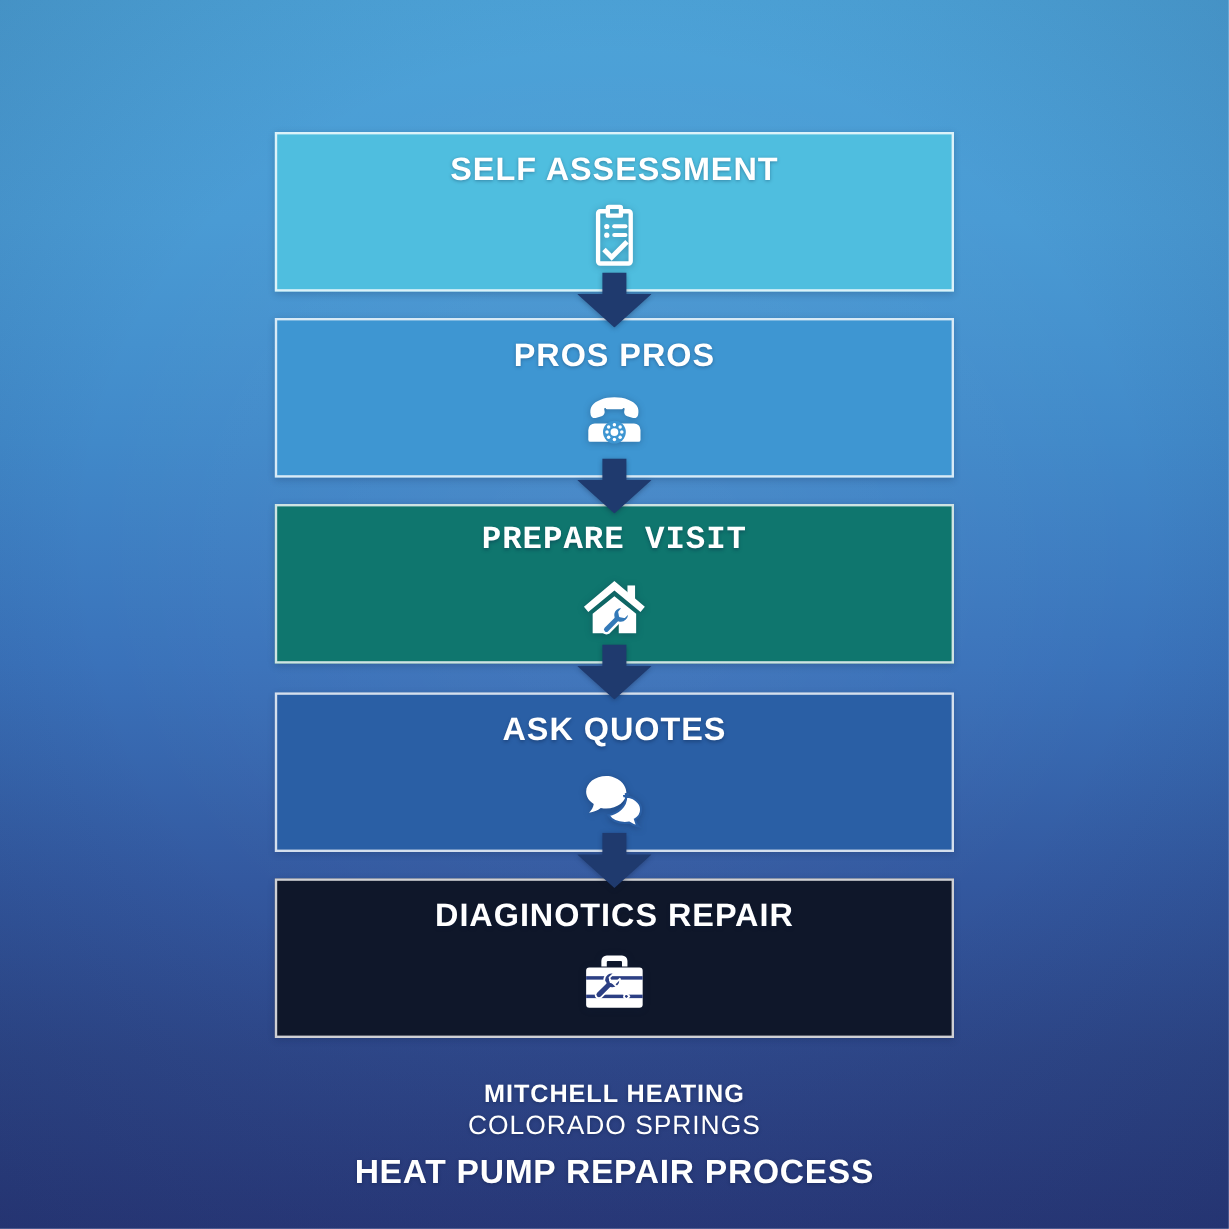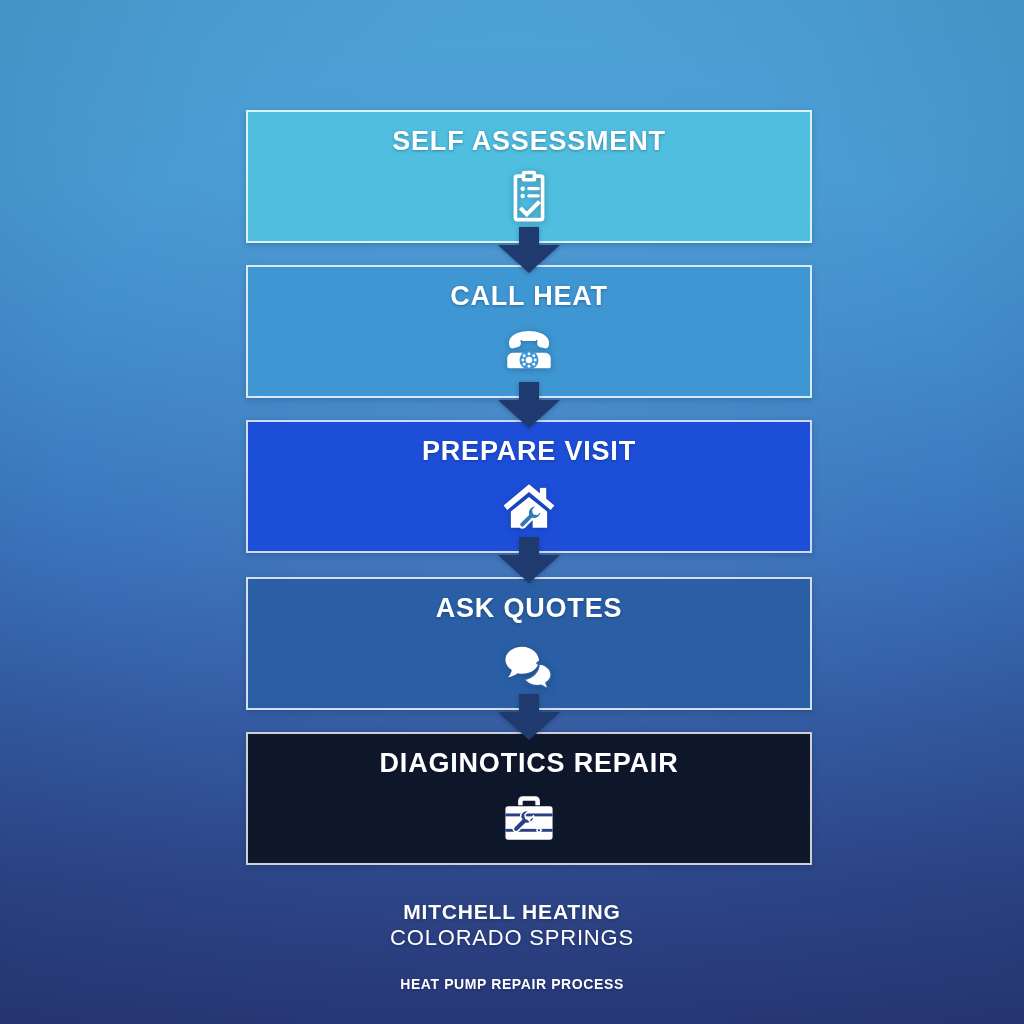--- a/index.html
+++ b/index.html
@@ -33,21 +33,21 @@
     inset: 0;
     pointer-events: none;
     background: radial-gradient(ellipse 78% 72% at 50% 44%,
         rgba(255,255,255,0.06) 0%,
         rgba(255,255,255,0.0) 55%,
         rgba(10,22,60,0.16) 100%);
   }
 
   .flow {
     position: absolute;
-    left: 246px;
+    left: 229px;
     top: 110px;
     width: 566px;
   }
 
   .step {
     position: relative;
     width: 566px;
     height: 133px;
     box-sizing: border-box;
     border: 2px solid rgba(255,255,255,0.80);
@@ -107,25 +107,25 @@
     text-shadow: 0 1px 3px rgba(10,25,60,0.4);
   }
   .footer-city {
     font-size: 22px;
     font-weight: normal;
     letter-spacing: 0.8px;
     line-height: 1.3;
     text-shadow: 0 1px 3px rgba(10,25,60,0.4);
   }
   .footer-process {
-    font-size: 14px;
+    font-size: 28px;
     font-weight: bold;
     letter-spacing: 0.6px;
     line-height: 1.2;
-    margin-top: 23px;
+    margin-top: 7px;
     text-shadow: 0 1px 3px rgba(10,25,60,0.4);
   }
 </style>
 </head>
 <body>
 
 <div class="poster">
 
   <div class="vignette"></div>
 
@@ -144,21 +144,21 @@
         </svg>
       </div>
       <div class="arrow" style="bottom:-32px;">
         <svg viewBox="0 0 62 46" xmlns="http://www.w3.org/2000/svg">
           <path d="M21 0h20v18h21L31 46 0 18h21z" fill="#1f3a6e"></path>
         </svg>
       </div>
     </div>
 
     <div class="step" style="background:#3e96d2;">
-      <div class="step-label">CALL HEAT</div>
+      <div class="step-label">PROS PROS</div>
       <div class="step-icon">
         <svg viewBox="0 0 64 64" fill="#ffffff" xmlns="http://www.w3.org/2000/svg">
           <path d="M32 10c-9.5 0-17.4 3.2-20.6 7.9-1.6 2.3-1.9 5.3-1.2 8.3.5 2.2 2.5 3.4 4.6 2.8l5.4-1.5c2-.6 3.2-2.6 2.8-4.6l-.5-2.6c2.8-1 6.1-1.5 9.5-1.5s6.7.5 9.5 1.5l-.5 2.6c-.4 2 .8 4 2.8 4.6l5.4 1.5c2.1.6 4.1-.6 4.6-2.8.7-3 .4-6-1.2-8.3C49.4 13.2 41.5 10 32 10z"></path>
           <rect x="24" y="15.5" width="16" height="5.5" rx="1.4"></rect>
           <path d="M14 34h36a6 6 0 0 1 6 6v9a2 2 0 0 1-2 2H10a2 2 0 0 1-2-2v-9a6 6 0 0 1 6-6z"></path>
           <circle cx="32" cy="42" r="10.5" fill="#3e96d2"></circle>
           <circle cx="32" cy="42" r="3.6" fill="#ffffff"></circle>
           <circle cx="32" cy="35.2" r="1.6" fill="#ffffff"></circle>
           <circle cx="37.3" cy="37.3" r="1.6" fill="#ffffff"></circle>
           <circle cx="38.8" cy="42" r="1.6" fill="#ffffff"></circle>
@@ -169,21 +169,21 @@
           <circle cx="26.7" cy="37.3" r="1.6" fill="#ffffff"></circle>
         </svg>
       </div>
       <div class="arrow" style="bottom:-32px;">
         <svg viewBox="0 0 62 46" xmlns="http://www.w3.org/2000/svg">
           <path d="M21 0h20v18h21L31 46 0 18h21z" fill="#1f3a6e"></path>
         </svg>
       </div>
     </div>
 
-    <div class="step" style="background:#1d4ed8;">
+    <div class="step" style="background:#0f766e;font-family:Liberation Mono, monospace;">
       <div class="step-label">PREPARE VISIT</div>
       <div class="step-icon">
         <svg viewBox="0 0 64 64" fill="#ffffff" xmlns="http://www.w3.org/2000/svg">
           <path d="M32 8L4 31.5l4 4.8L32 16.6l24 19.7 4-4.8z"></path>
           <rect x="44" y="12" width="7" height="13"></rect>
           <path d="M32 22L12 38v18h16V43h8v13h16V38z"></path>
           <path d="M40.6 31.8a7.8 7.8 0 0 0-9.6 9.6L22.2 50a3.4 3.4 0 0 0 0 4.8l.1.1a3.4 3.4 0 0 0 4.8 0l8.6-8.7a7.8 7.8 0 0 0 9.6-9.7l-4.3 4.3-3.6-.7-.7-3.6z" fill="#3379b8" stroke="#ffffff" stroke-width="2.4" stroke-linejoin="round"></path>
         </svg>
       </div>
       <div class="arrow" style="bottom:-32px;">

